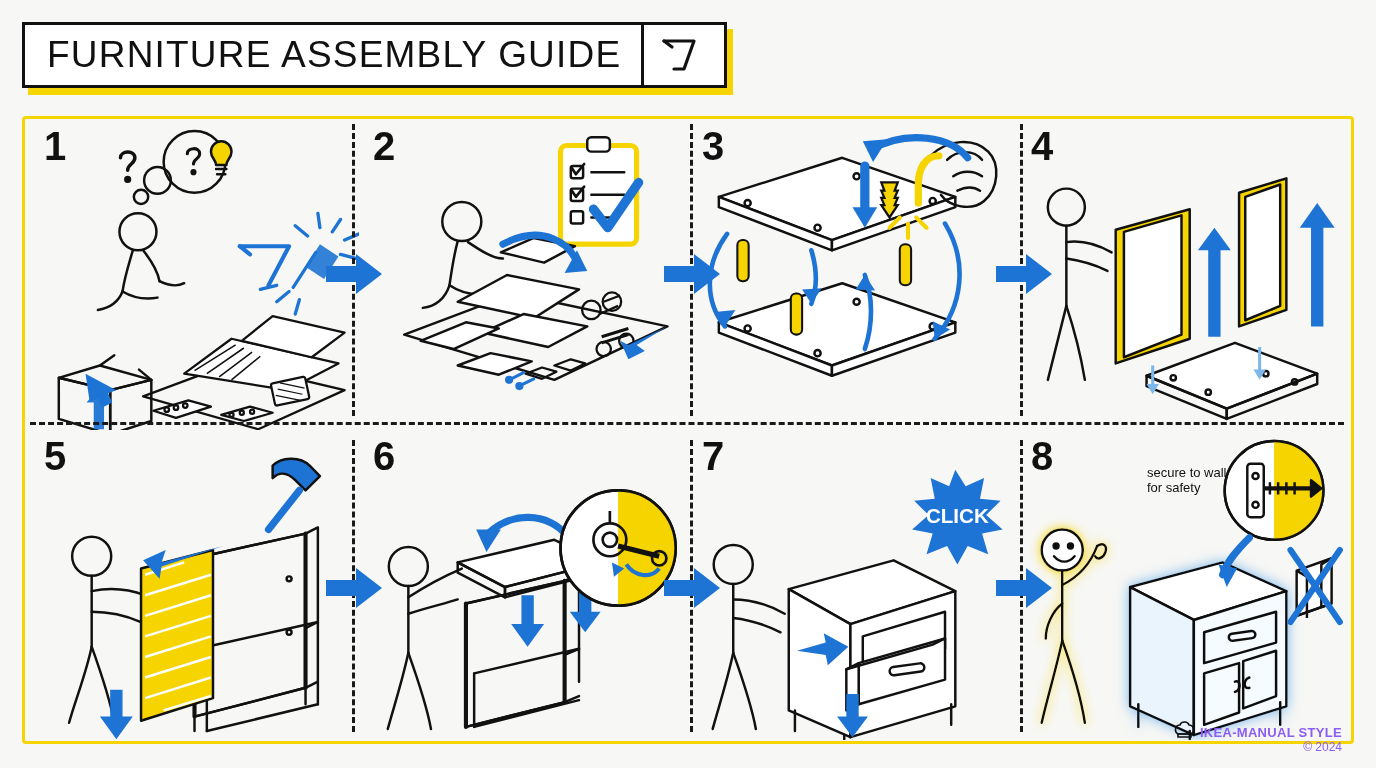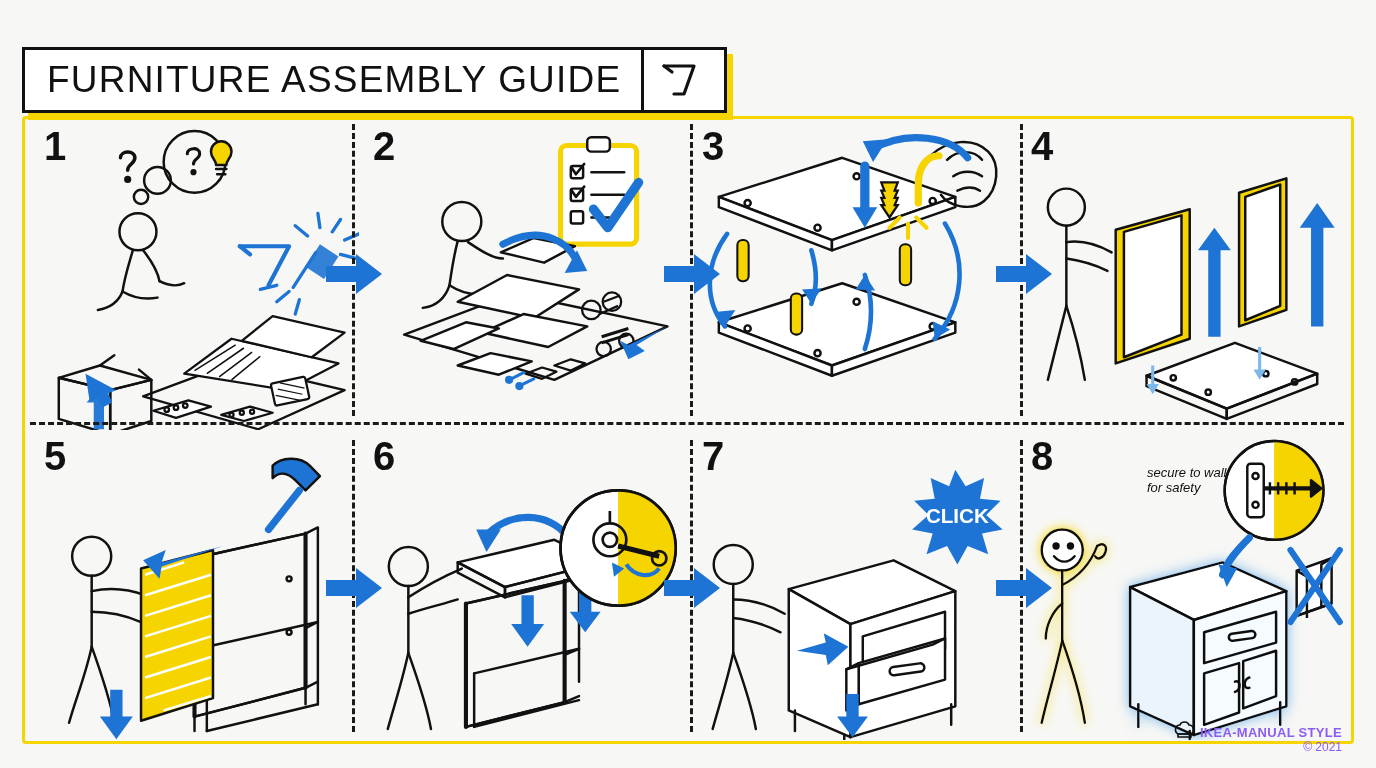--- a/index.html
+++ b/index.html
@@ -12,21 +12,20 @@
   }
   .page{position:absolute;inset:0;}
 
   
   .title-wrap{position:absolute;left:22px;top:22px;}
   .title-box{
     display:flex;align-items:stretch;
     border:3px solid #111;background:#fff;
     box-shadow:6px 7px 0 #f5d400;
     height:60px;
-    margin-top:25px;
   }
   .title-text{
     display:flex;align-items:center;
     padding:0 20px 0 22px;
     font-size:37px;letter-spacing:1.2px;color:#111;
     font-weight:400;
     font-family:"Liberation Sans", sans-serif;
   }
   .title-icon{
     width:80px;border-left:3px solid #111;
@@ -62,21 +61,21 @@
   .arrow{position:absolute;width:56px;height:44px;}
 
   .footer{
     position:absolute;right:34px;bottom:14px;
     text-align:right;color:#8b5cf6;
   }
   .footer .brand{font-size:13px;font-weight:bold;letter-spacing:.3px;}
   .footer .copy{font-size:12px;}
   .footer-row{display:flex;align-items:flex-end;gap:6px;justify-content:flex-end;}
   .caption{
-    position:absolute;font-size:13px;color:#111;line-height:1.15;font-style:italic;
+    position:absolute;font-size:13px;color:#111;line-height:1.15;
   }
 </style>
 </head>
 <body>
 
 <div class="page">
 
   <div class="title-wrap">
     <div class="title-box">
       <div class="title-text">FURNITURE ASSEMBLY GUIDE</div>
@@ -576,16 +575,16 @@
   </svg>
 
   <div class="footer">
     <div class="footer-row">
       <svg width="20" height="20" viewBox="0 0 20 20">
         <path d="M4 14 c-4 -2 -3 -9 2 -9 c1 -4 8 -4 9 0 c5 0 6 7 2 9 z" fill="none" stroke="#111" stroke-width="1.6" stroke-linejoin="round"></path>
         <path d="M4 14 h13 v3 h-13 z" fill="none" stroke="#111" stroke-width="1.6"></path>
       </svg>
       <div class="brand">IKEA-MANUAL STYLE</div>
     </div>
-    <div class="copy">© 2021</div>
+    <div class="copy">© 2024</div>
   </div>
 
 </div>
 
 </body></html>

